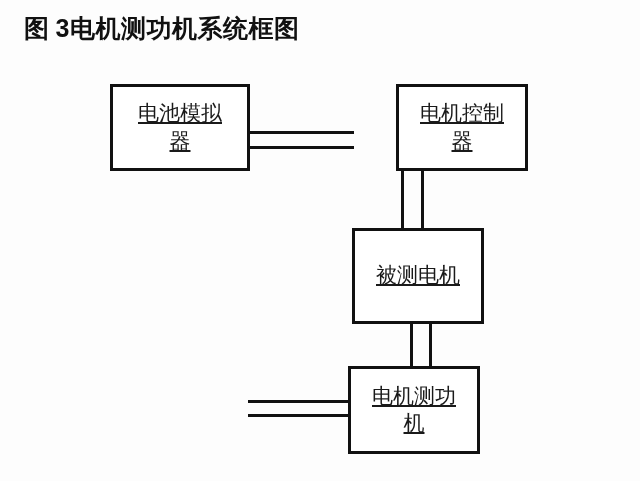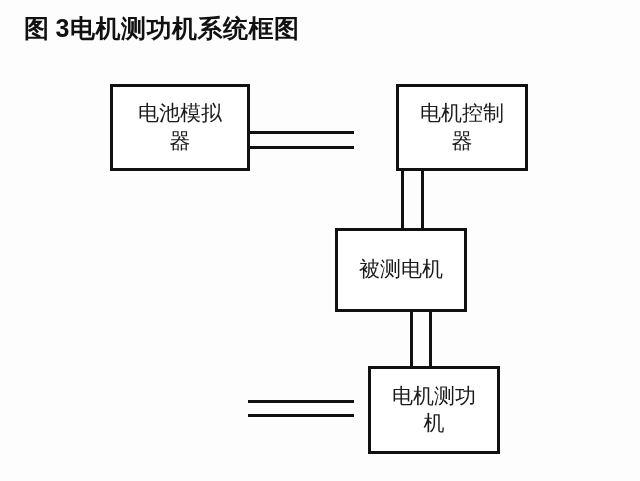--- a/index.html
+++ b/index.html
@@ -61,32 +61,33 @@
     background: #ffffff;
     display: flex;
     align-items: center;
     justify-content: center;
     text-align: center;
     color: #1a1a1a;
     font-size: 21px;
     line-height: 1.30;
     font-family: "DejaVu Sans", "Liberation Sans", sans-serif;
     padding: 4px 6px;
+    text-decoration: underline;
   }
   .block .block-label {
     display: block;
     width: 100%;
     word-break: break-all;
   }
 
   
   #block-battery-sim   { left: 110px; top: 84px;  width: 140px; height: 87px; }
   #block-motor-ctrl    { left: 352px; top: 84px;  width: 132px; height: 87px; margin-left: 44px; }
-  #block-motor-test    { left: 335px; top: 228px; width: 132px; height: 84px; }
-  #block-dynamometer   { left: 368px; top: 366px; width: 132px; height: 88px; }
+  #block-motor-test    { left: 352px; top: 228px; width: 132px; height: 96px; }
+  #block-dynamometer   { left: 348px; top: 366px; width: 132px; height: 88px; }
   #block-inverter      { left: 110px; top: 366px; width: 140px; height: 88px; }
 
   
   #block-motor-ctrl  .block-label,
   #block-dynamometer .block-label { max-width: 92px; margin: 0 auto; }
   #block-battery-sim .block-label { max-width: 96px; margin: 0 auto; }
 
   
   .conn-line {
     position: absolute;

